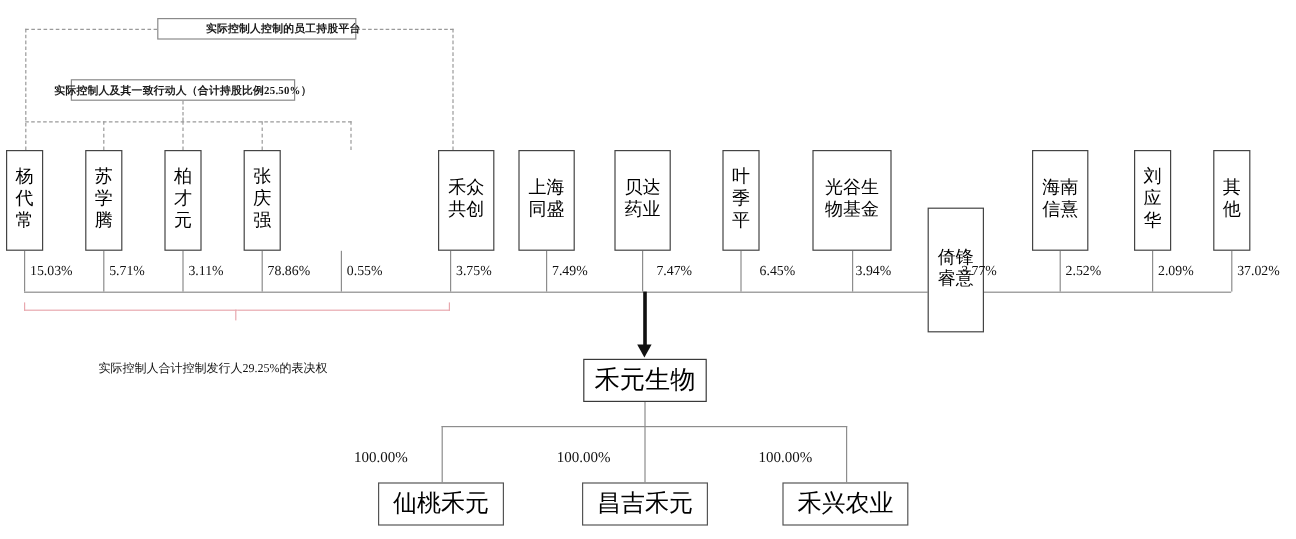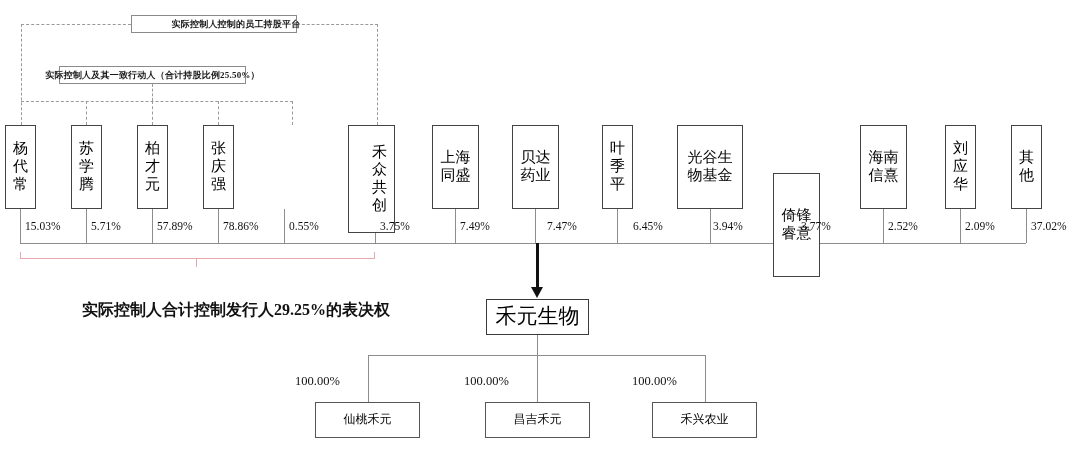--- a/index.html
+++ b/index.html
@@ -58,21 +58,21 @@
   }
   .sh .node-label{line-height:1.18;}
 
   
   .company{
     font-size:21px;
     color:#000;
     border:1.5px solid #3a3a3a;
   }
   .sub{
-    font-size:12px;
+    font-size:20px;
     color:#000;
     border:1.4px solid #555;
   }
 
   
   .vline{position:absolute;background:#8d8d8d;width:1px;}
   .hline{position:absolute;background:#8d8d8d;height:1px;}
   .vline-d{position:absolute;width:0;border-left:1px dashed #9a9a9a;}
   .hline-d{position:absolute;height:0;border-top:1px dashed #9a9a9a;}
 
@@ -99,22 +99,22 @@
     font-size:12.5px;
     color:#111;
     white-space:nowrap;
   }
 
   
   .brace{position:absolute;}
   .brace .seg{position:absolute;background:#e8a8ae;}
   .brace-note{
     position:absolute;
-    font-size:16px;
-    font-weight:bold;
+    font-size:10px;
+    font-weight:normal;
     color:#111;
     white-space:nowrap;
   }
 </style>
 </head>
 <body>
 
 <div id="canvas">
 
   <div class="hline-d" style="left:21px;  top:24px;  width:110px;"></div>
@@ -168,21 +168,21 @@
   <div class="node sh" style="left:137px;top:125px;width:31px;height:84px;">
     <span class="node-label">柏
 才
 元</span>
   </div>
   <div class="node sh" style="left:203px;top:125px;width:31px;height:84px;">
     <span class="node-label">张
 庆
 强</span>
   </div>
-  <div class="node sh" style="left:348px;top:125px;width:47px;height:108px;padding-left:16px;">
+  <div class="node sh" style="left:365px;top:125px;width:47px;height:84px;">
     <span class="node-label">禾众
 共创</span>
   </div>
   <div class="node sh" style="left:432px;top:125px;width:47px;height:84px;">
     <span class="node-label">上海
 同盛</span>
   </div>
   <div class="node sh" style="left:512px;top:125px;width:47px;height:84px;">
     <span class="node-label">贝达
 药业</span>
@@ -209,21 +209,21 @@
 应
 华</span>
   </div>
   <div class="node sh" style="left:1011px;top:125px;width:31px;height:84px;">
     <span class="node-label">其
 他</span>
   </div>
 
   <div class="pct" style="left:25px;  top:220px;">15.03%</div>
   <div class="pct" style="left:91px;  top:220px;">5.71%</div>
-  <div class="pct" style="left:157px; top:220px;">57.89%</div>
+  <div class="pct" style="left:157px; top:220px;">3.11%</div>
   <div class="pct" style="left:223px; top:220px;">78.86%</div>
   <div class="pct" style="left:289px; top:220px;">0.55%</div>
   <div class="pct" style="left:380px; top:220px;">3.75%</div>
   <div class="pct" style="left:460px; top:220px;">7.49%</div>
   <div class="pct" style="left:547px; top:220px;">7.47%</div>
   <div class="pct" style="left:633px; top:220px;">6.45%</div>
   <div class="pct" style="left:713px; top:220px;">3.94%</div>
   <div class="pct" style="left:801px; top:220px;">3.77%</div>
   <div class="pct" style="left:888px; top:220px;">2.52%</div>
   <div class="pct" style="left:965px; top:220px;">2.09%</div>

